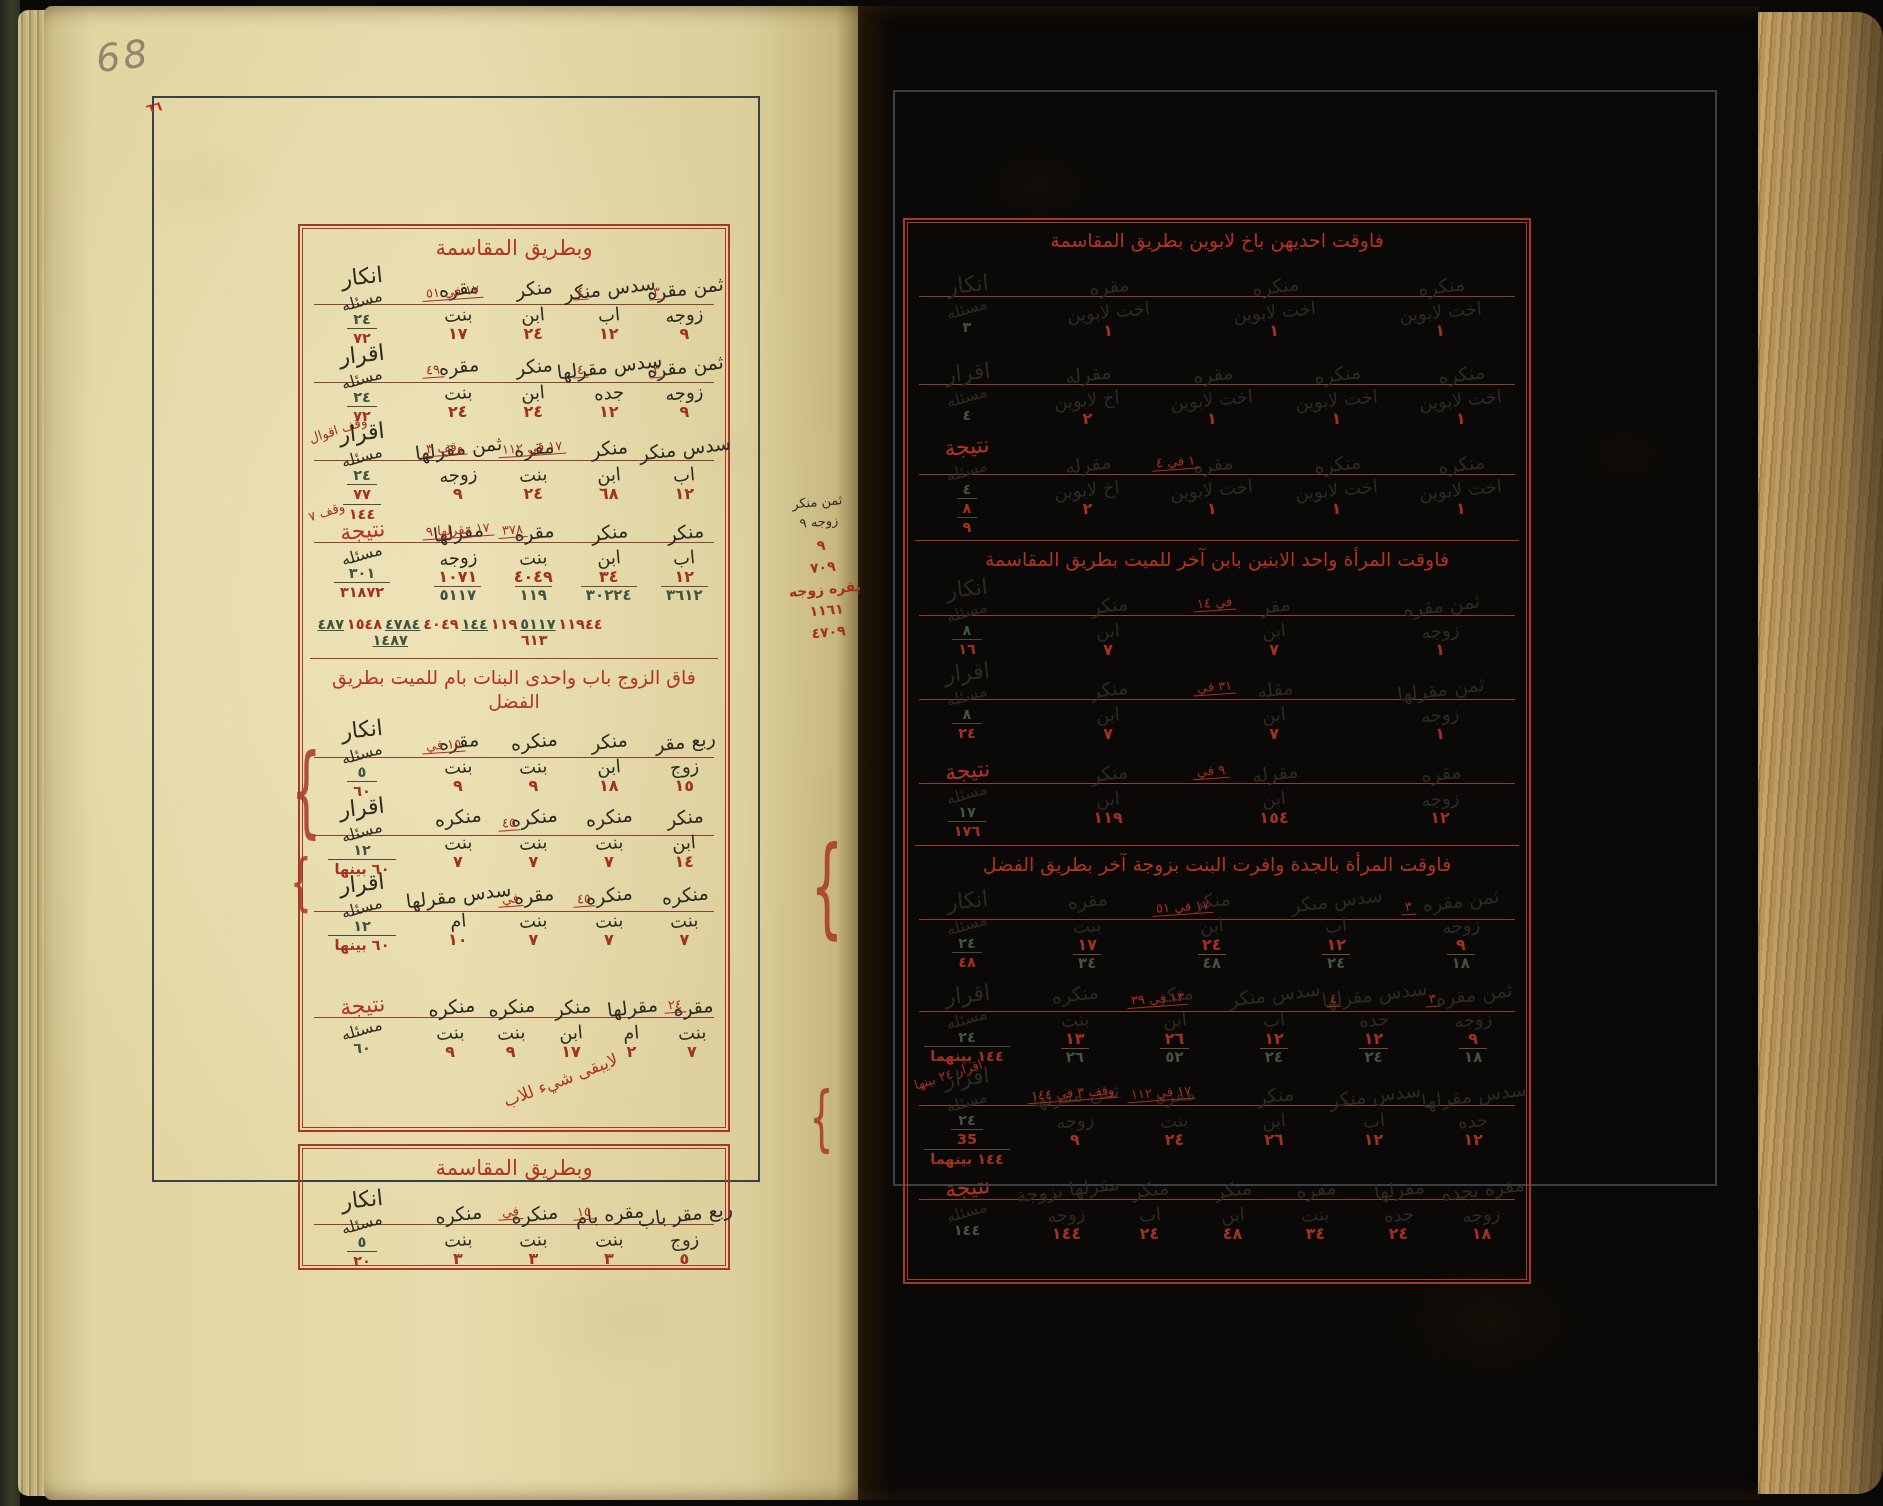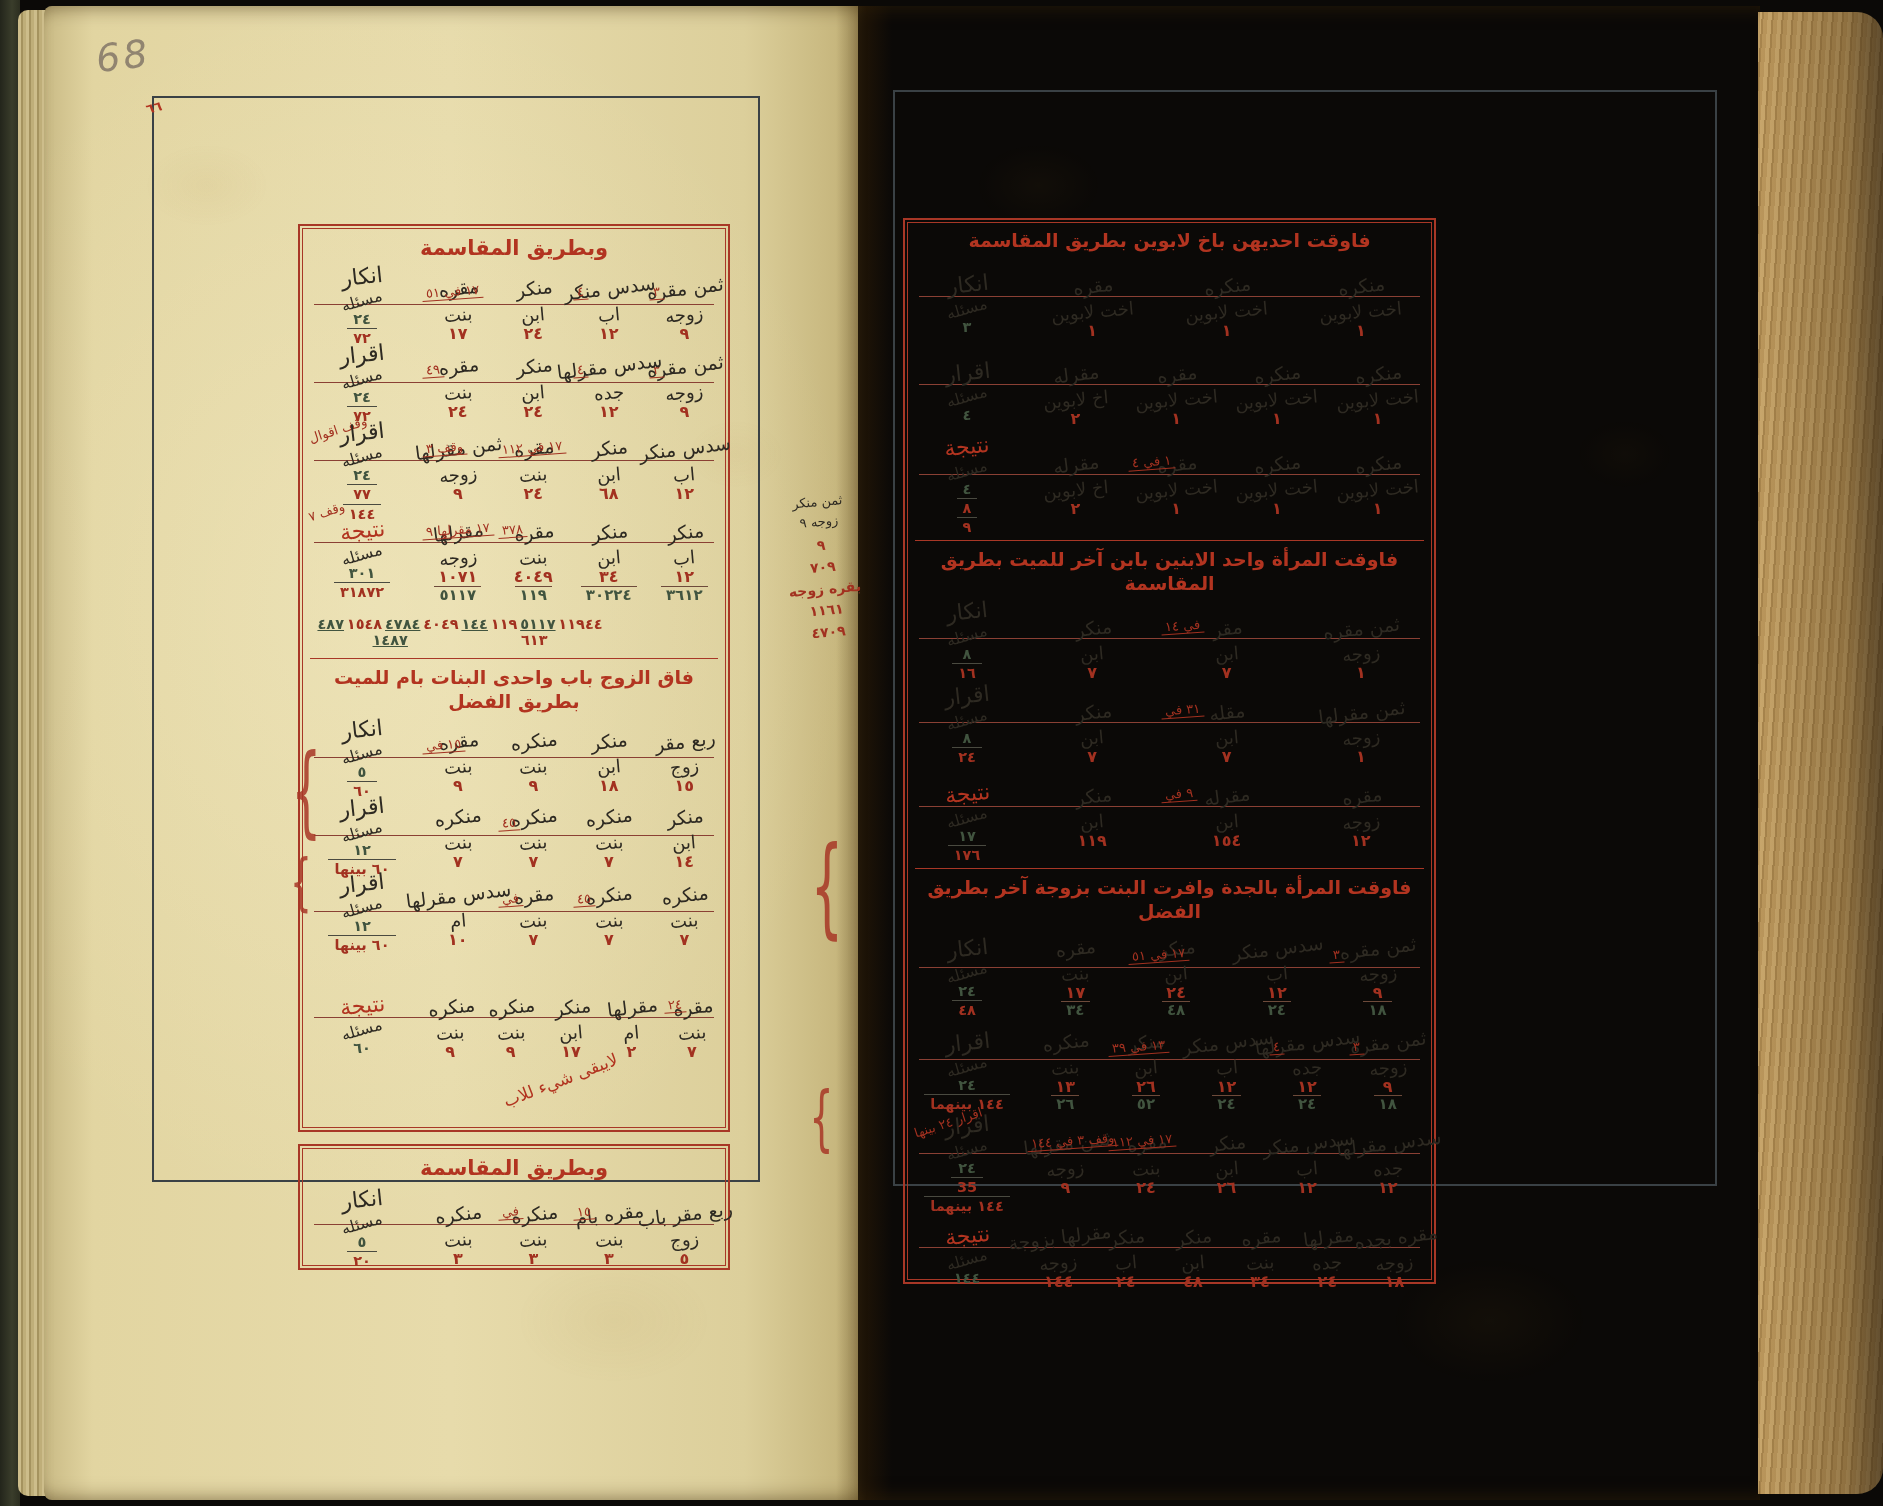--- a/index.html
+++ b/index.html
@@ -33,23 +33,23 @@
   .gutter-shadow{position:absolute;left:836px;top:6px;width:56px;height:1494px;
     background:linear-gradient(90deg,rgba(0,0,0,0),rgba(70,48,14,.38) 42%,rgba(45,28,6,.5) 55%,rgba(0,0,0,0));}
   
   .oframe{position:absolute;border:2px solid #3a4145;}
   .oframe-left{left:152px;top:96px;width:604px;height:1082px;}
   .oframe-right{left:893px;top:90px;width:820px;height:1092px;}
   .redbox{position:absolute;border:2px solid #a83726;direction:rtl;padding:2px 4px;box-sizing:border-box;}
   .redbox::before{content:"";position:absolute;inset:2px;border:1.4px solid #a83726;pointer-events:none;}
   .box-l1{left:298px;top:224px;width:432px;height:908px;}
   .box-l2{left:298px;top:1144px;width:432px;height:126px;}
-  .box-r1{left:903px;top:218px;width:533px;height:1066px;}
+  .box-r1{left:903px;top:218px;width:628px;height:1066px;}
   
-  .heading{color:#b23420;text-align:center;font-size:21px;font-weight:700;margin:7px 6px 3px;line-height:1.25;}
+  .heading{color:#b23420;text-align:center;font-size:21px;font-weight:400;margin:7px 6px 3px;line-height:1.25;}
   .heading.long{font-size:19px;}
   .sep{border-top:1.4px solid #a83726;margin:4px 6px 2px;}
   .row{position:relative;height:78px;margin:0 2px;}
   .rule{position:absolute;left:8px;right:8px;top:40px;border-top:1.4px solid #8a4034;}
   .cells{position:absolute;inset:0 0 0 114px;display:flex;}
   .cell{flex:1;display:flex;flex-direction:column;align-items:center;position:relative;min-width:0;}
   .t{height:41px;display:flex;align-items:flex-end;padding-bottom:3px;font-size:19px;color:#2e2a22;
      transform:rotate(-7deg);white-space:nowrap;}
   .b{margin-top:1px;font-size:18px;color:#2e2a22;transform:rotate(-5deg);white-space:nowrap;}
   .n{font-size:16px;font-weight:bold;color:#a23120;line-height:1.1;}

